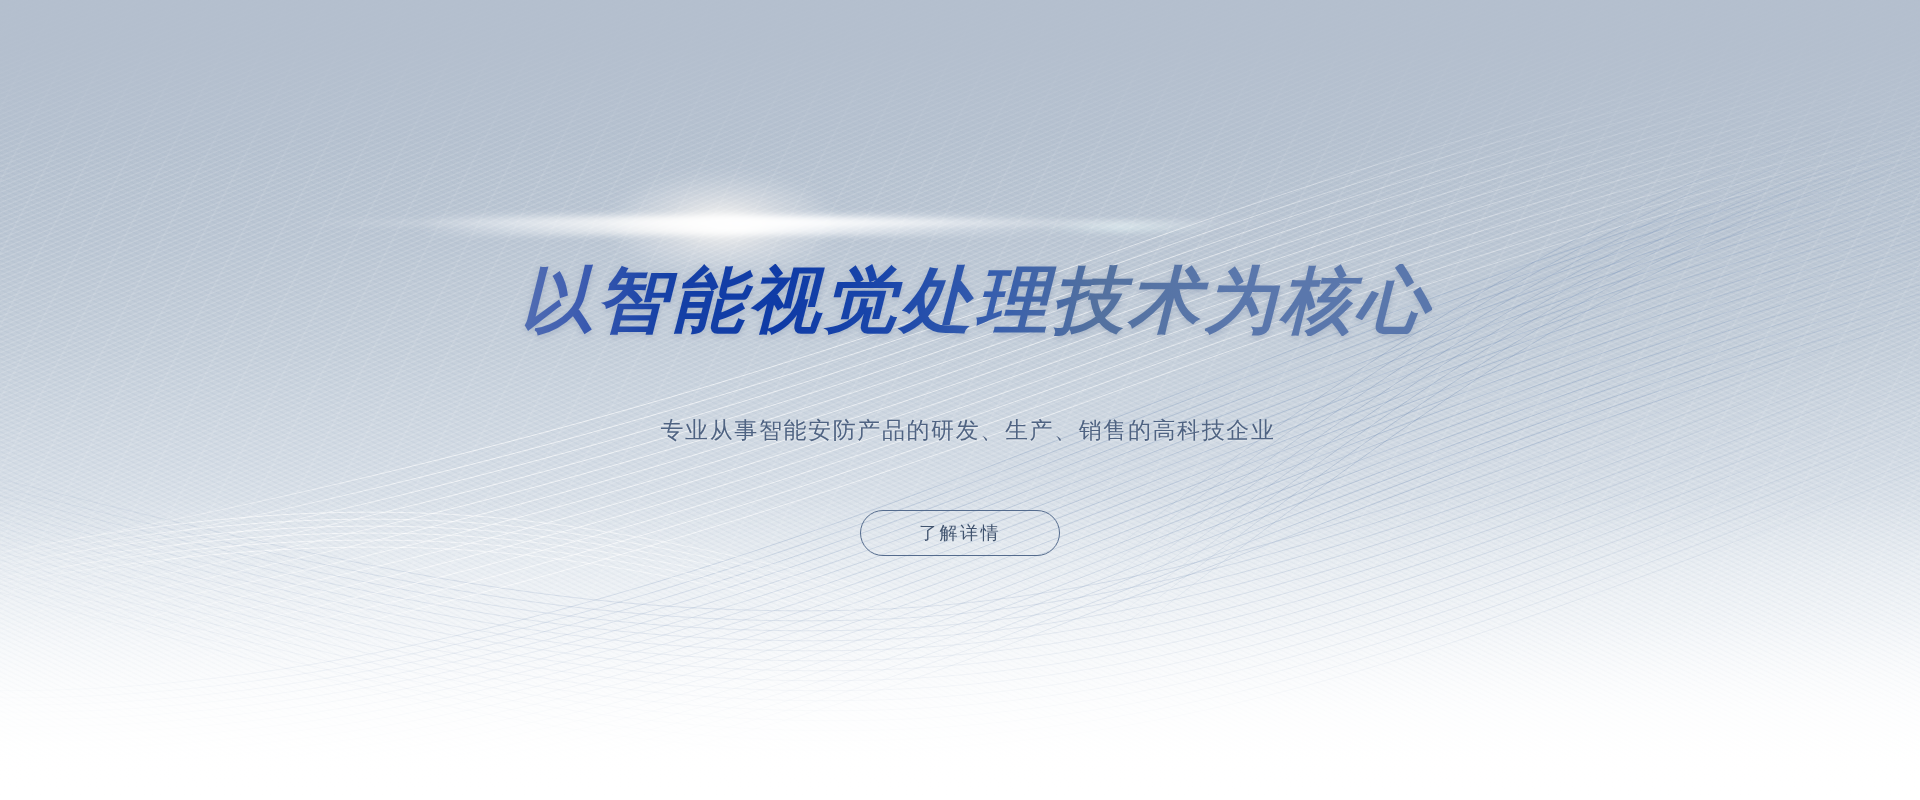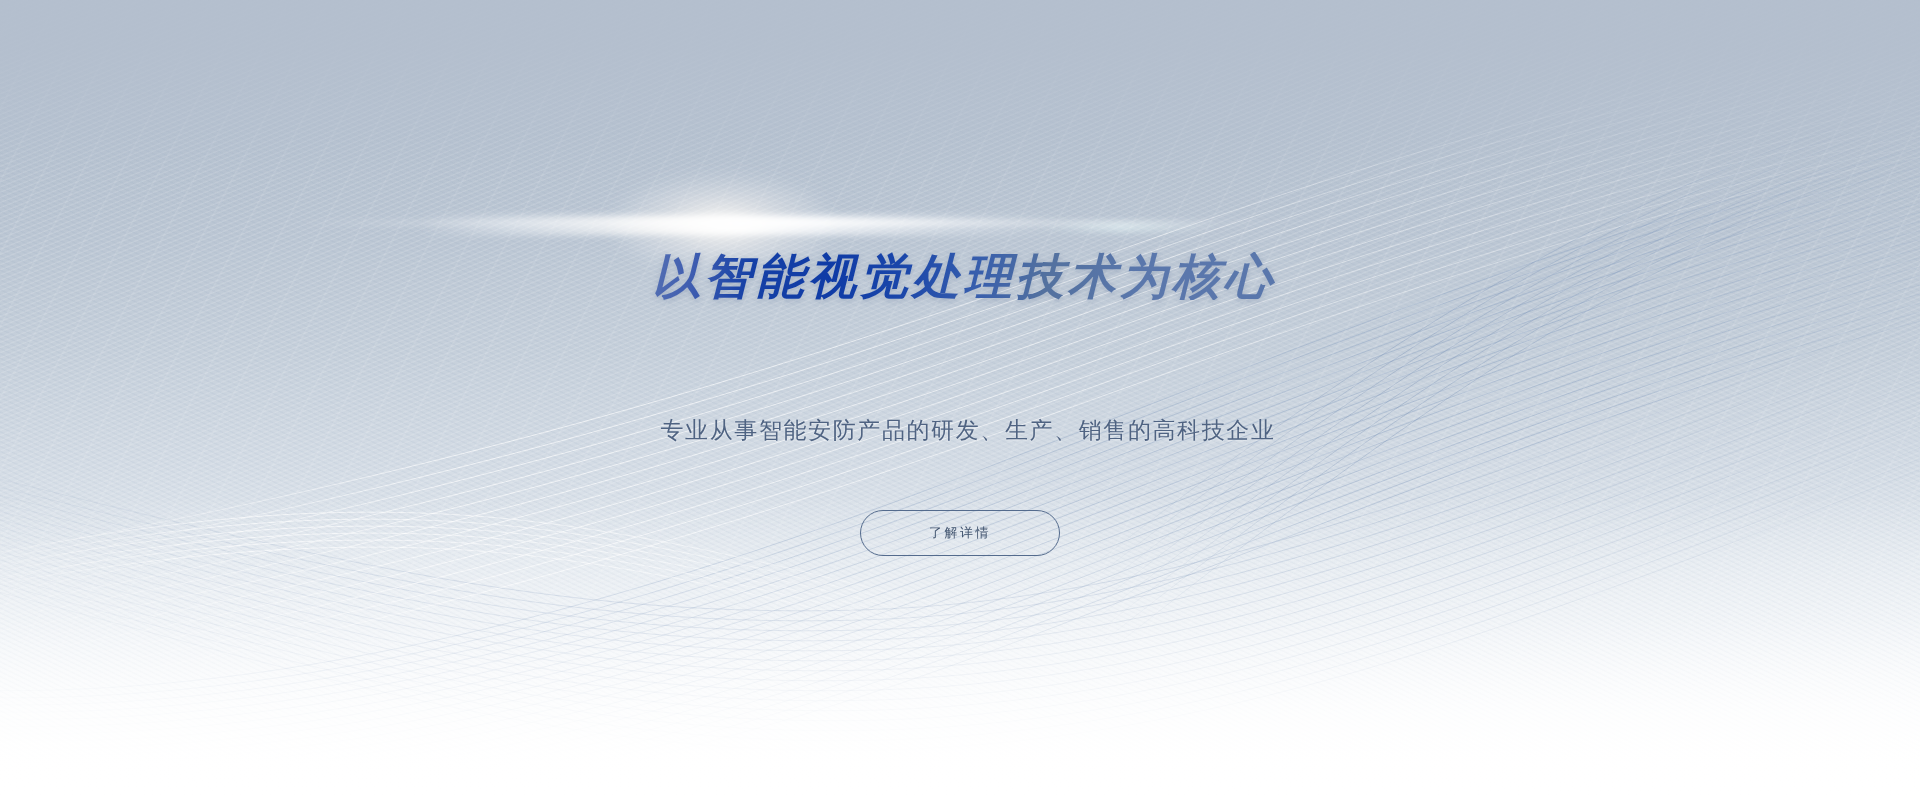--- a/index.html
+++ b/index.html
@@ -166,28 +166,28 @@
     top: 0;
     width: 1920px;
     height: 800px;
     display: flex;
     flex-direction: column;
     align-items: center;
     z-index: 40;
   }
 
   #headline {
-    margin: 4px;
+    margin: 16px;
     position: absolute;
     top: 248px;
     left: 50%;
     transform: translateX(-50%);
     white-space: nowrap;
     font-family: "DejaVu Sans", "Liberation Sans", sans-serif;
-    font-size: 48px;
+    font-size: 72px;
     font-weight: 700;
     font-style: italic;
     letter-spacing: 4px;
     line-height: 1;
     background-image: linear-gradient(96deg,
       #5570b3 0%,
       #3d5cb0 7%,
       #1540a6 16%,
       #0f3ba6 29%,
       #1a46aa 40%,
@@ -226,21 +226,21 @@
     height: 46px;
     box-sizing: border-box;
     display: flex;
     align-items: center;
     justify-content: center;
     border: 1.5px solid #546b8d;
     border-radius: 999px;
     background: transparent;
     color: #40536e;
     font-family: "Liberation Sans", "DejaVu Sans", sans-serif;
-    font-size: 13px;
+    font-size: 18px;
     letter-spacing: 2.5px;
     cursor: pointer;
     transition: background .2s, color .2s, border-color .2s;
     padding: 0;
   }
   #cta-label { pointer-events: none; }
 </style>
 </head>
 <body>
 

